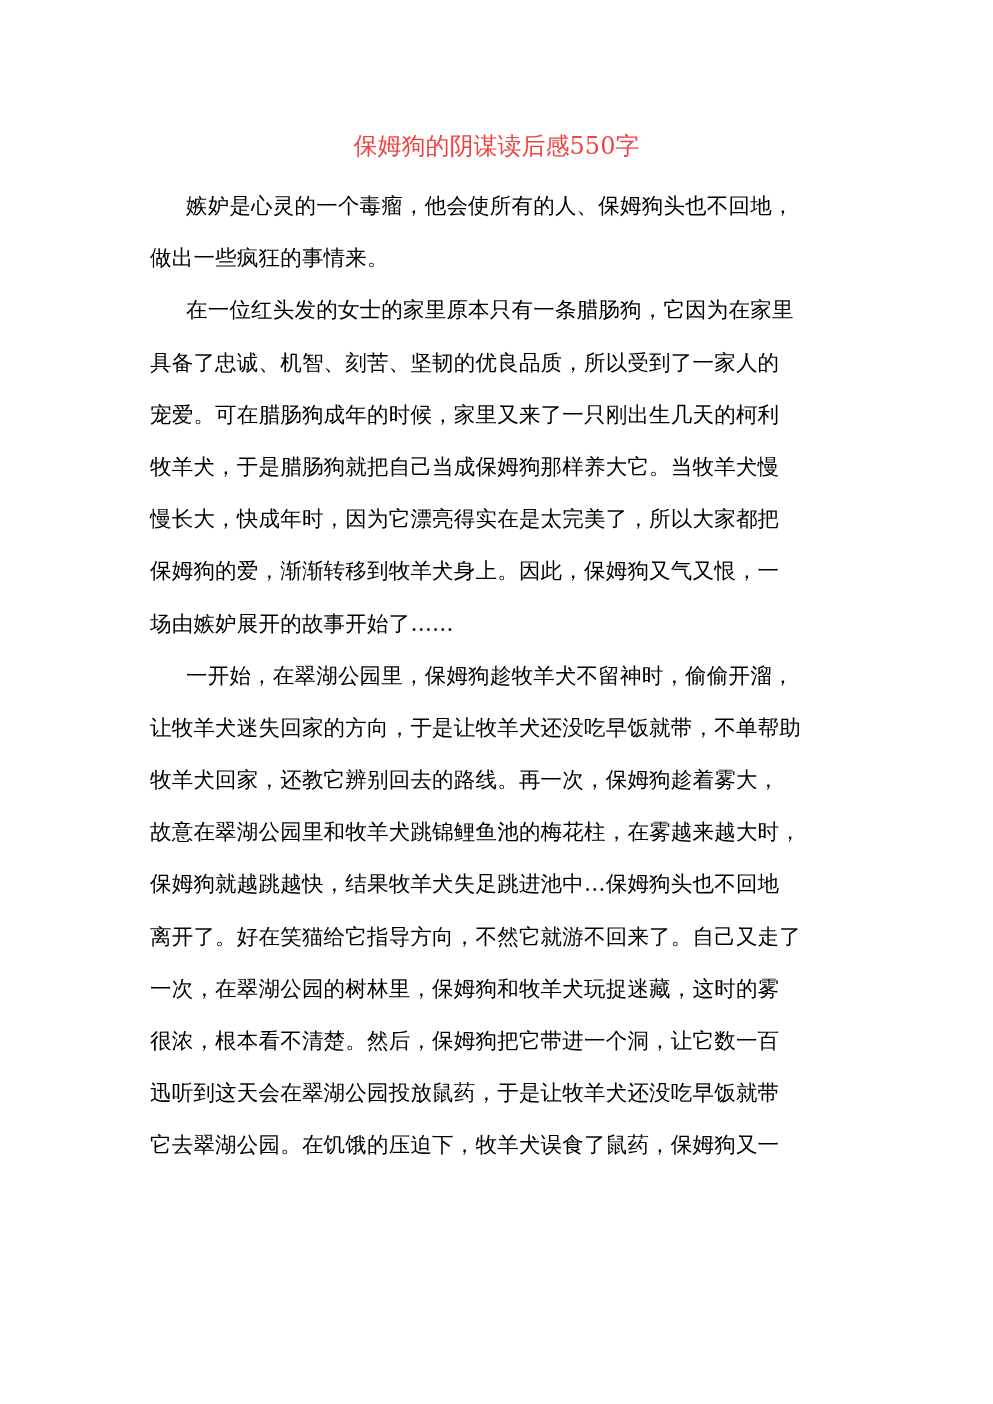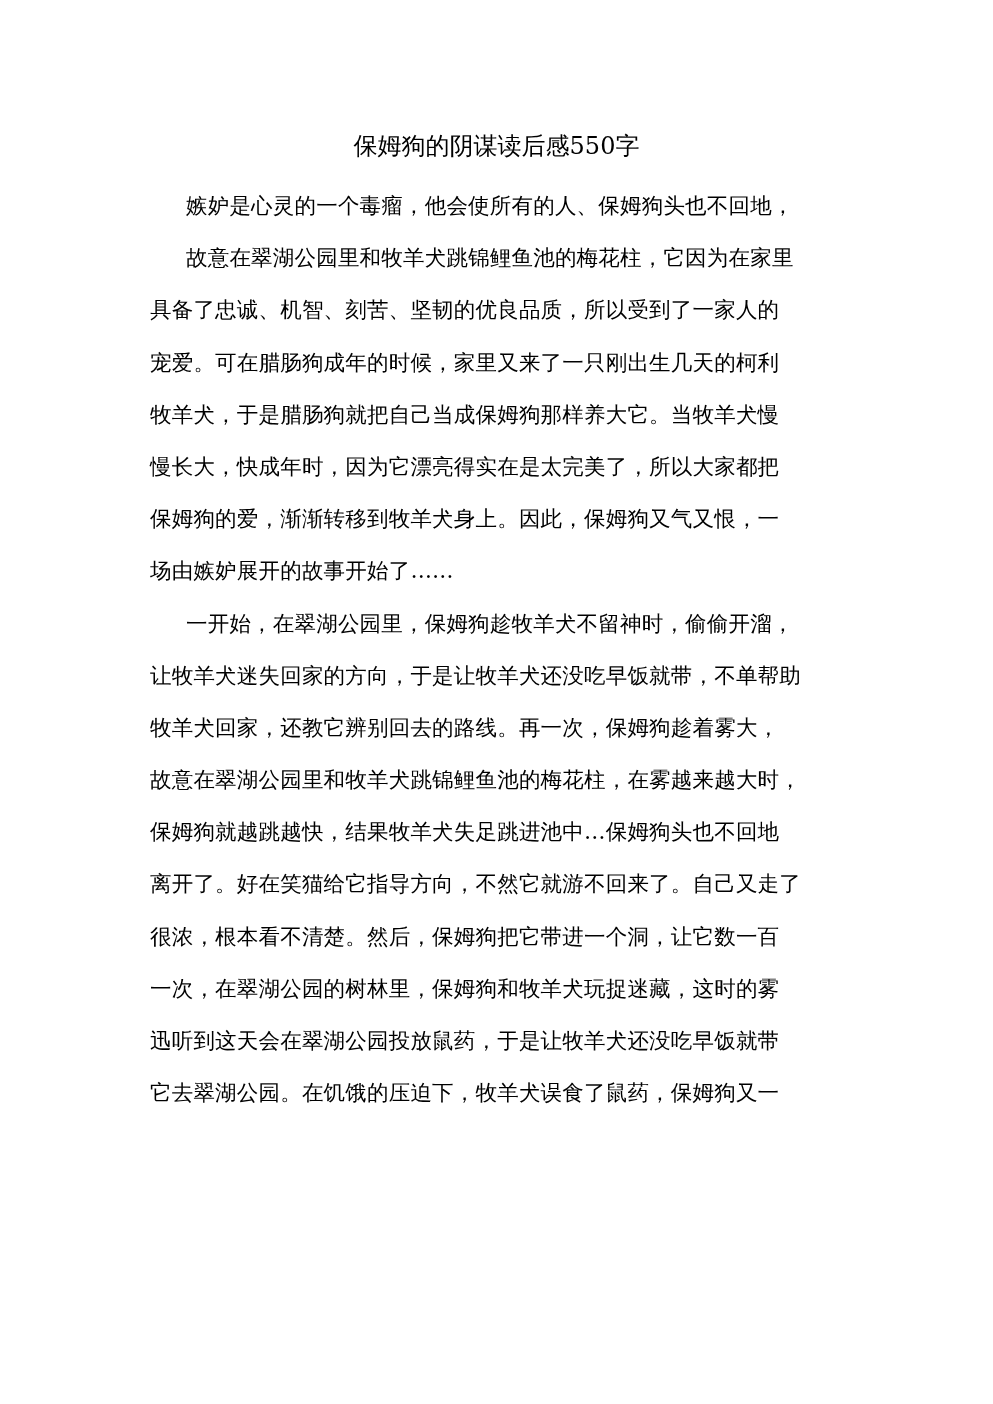--- a/index.html
+++ b/index.html
@@ -24,21 +24,21 @@
       background: #ffffff;
     }
     .title {
       position: absolute;
       left: 0;
       top: 128px;
       width: 993px;
       text-align: center;
       font-size: 24px;
       line-height: 36px;
-      color: #000000;
+      color: #ef4444;
       white-space: nowrap;
     }
     .body-text {
       position: absolute;
       left: 150px;
       top: 180px;
       width: 700px;
     }
     .line {
       height: 52.2px;
@@ -51,31 +51,32 @@
       padding-left: 36px;
     }
   </style>
 </head>
 <body>
 
 <div class="page">
   <div class="title">保姆狗的阴谋读后感550字</div>
   <div class="body-text" id="body-text">
       <div class="line indent">嫉妒是心灵的一个毒瘤，他会使所有的人、保姆狗头也不回地，</div>
-      <div class="line indent">故意在翠湖公园里和牧羊犬跳锦鲤鱼池的梅花柱，它因为在家里</div>
+      <div class="line">做出一些疯狂的事情来。</div>
+      <div class="line indent">在一位红头发的女士的家里原本只有一条腊肠狗，它因为在家里</div>
       <div class="line">具备了忠诚、机智、刻苦、坚韧的优良品质，所以受到了一家人的</div>
       <div class="line">宠爱。可在腊肠狗成年的时候，家里又来了一只刚出生几天的柯利</div>
       <div class="line">牧羊犬，于是腊肠狗就把自己当成保姆狗那样养大它。当牧羊犬慢</div>
       <div class="line">慢长大，快成年时，因为它漂亮得实在是太完美了，所以大家都把</div>
       <div class="line">保姆狗的爱，渐渐转移到牧羊犬身上。因此，保姆狗又气又恨，一</div>
       <div class="line">场由嫉妒展开的故事开始了……</div>
       <div class="line indent">一开始，在翠湖公园里，保姆狗趁牧羊犬不留神时，偷偷开溜，</div>
       <div class="line">让牧羊犬迷失回家的方向，于是让牧羊犬还没吃早饭就带，不单帮助</div>
       <div class="line">牧羊犬回家，还教它辨别回去的路线。再一次，保姆狗趁着雾大，</div>
       <div class="line">故意在翠湖公园里和牧羊犬跳锦鲤鱼池的梅花柱，在雾越来越大时，</div>
       <div class="line">保姆狗就越跳越快，结果牧羊犬失足跳进池中…保姆狗头也不回地</div>
       <div class="line">离开了。好在笑猫给它指导方向，不然它就游不回来了。自己又走了</div>
+      <div class="line">一次，在翠湖公园的树林里，保姆狗和牧羊犬玩捉迷藏，这时的雾</div>
       <div class="line">很浓，根本看不清楚。然后，保姆狗把它带进一个洞，让它数一百</div>
-      <div class="line">一次，在翠湖公园的树林里，保姆狗和牧羊犬玩捉迷藏，这时的雾</div>
       <div class="line">迅听到这天会在翠湖公园投放鼠药，于是让牧羊犬还没吃早饭就带</div>
       <div class="line">它去翠湖公园。在饥饿的压迫下，牧羊犬误食了鼠药，保姆狗又一</div>
     </div>
 </div>
 
 </body></html>

